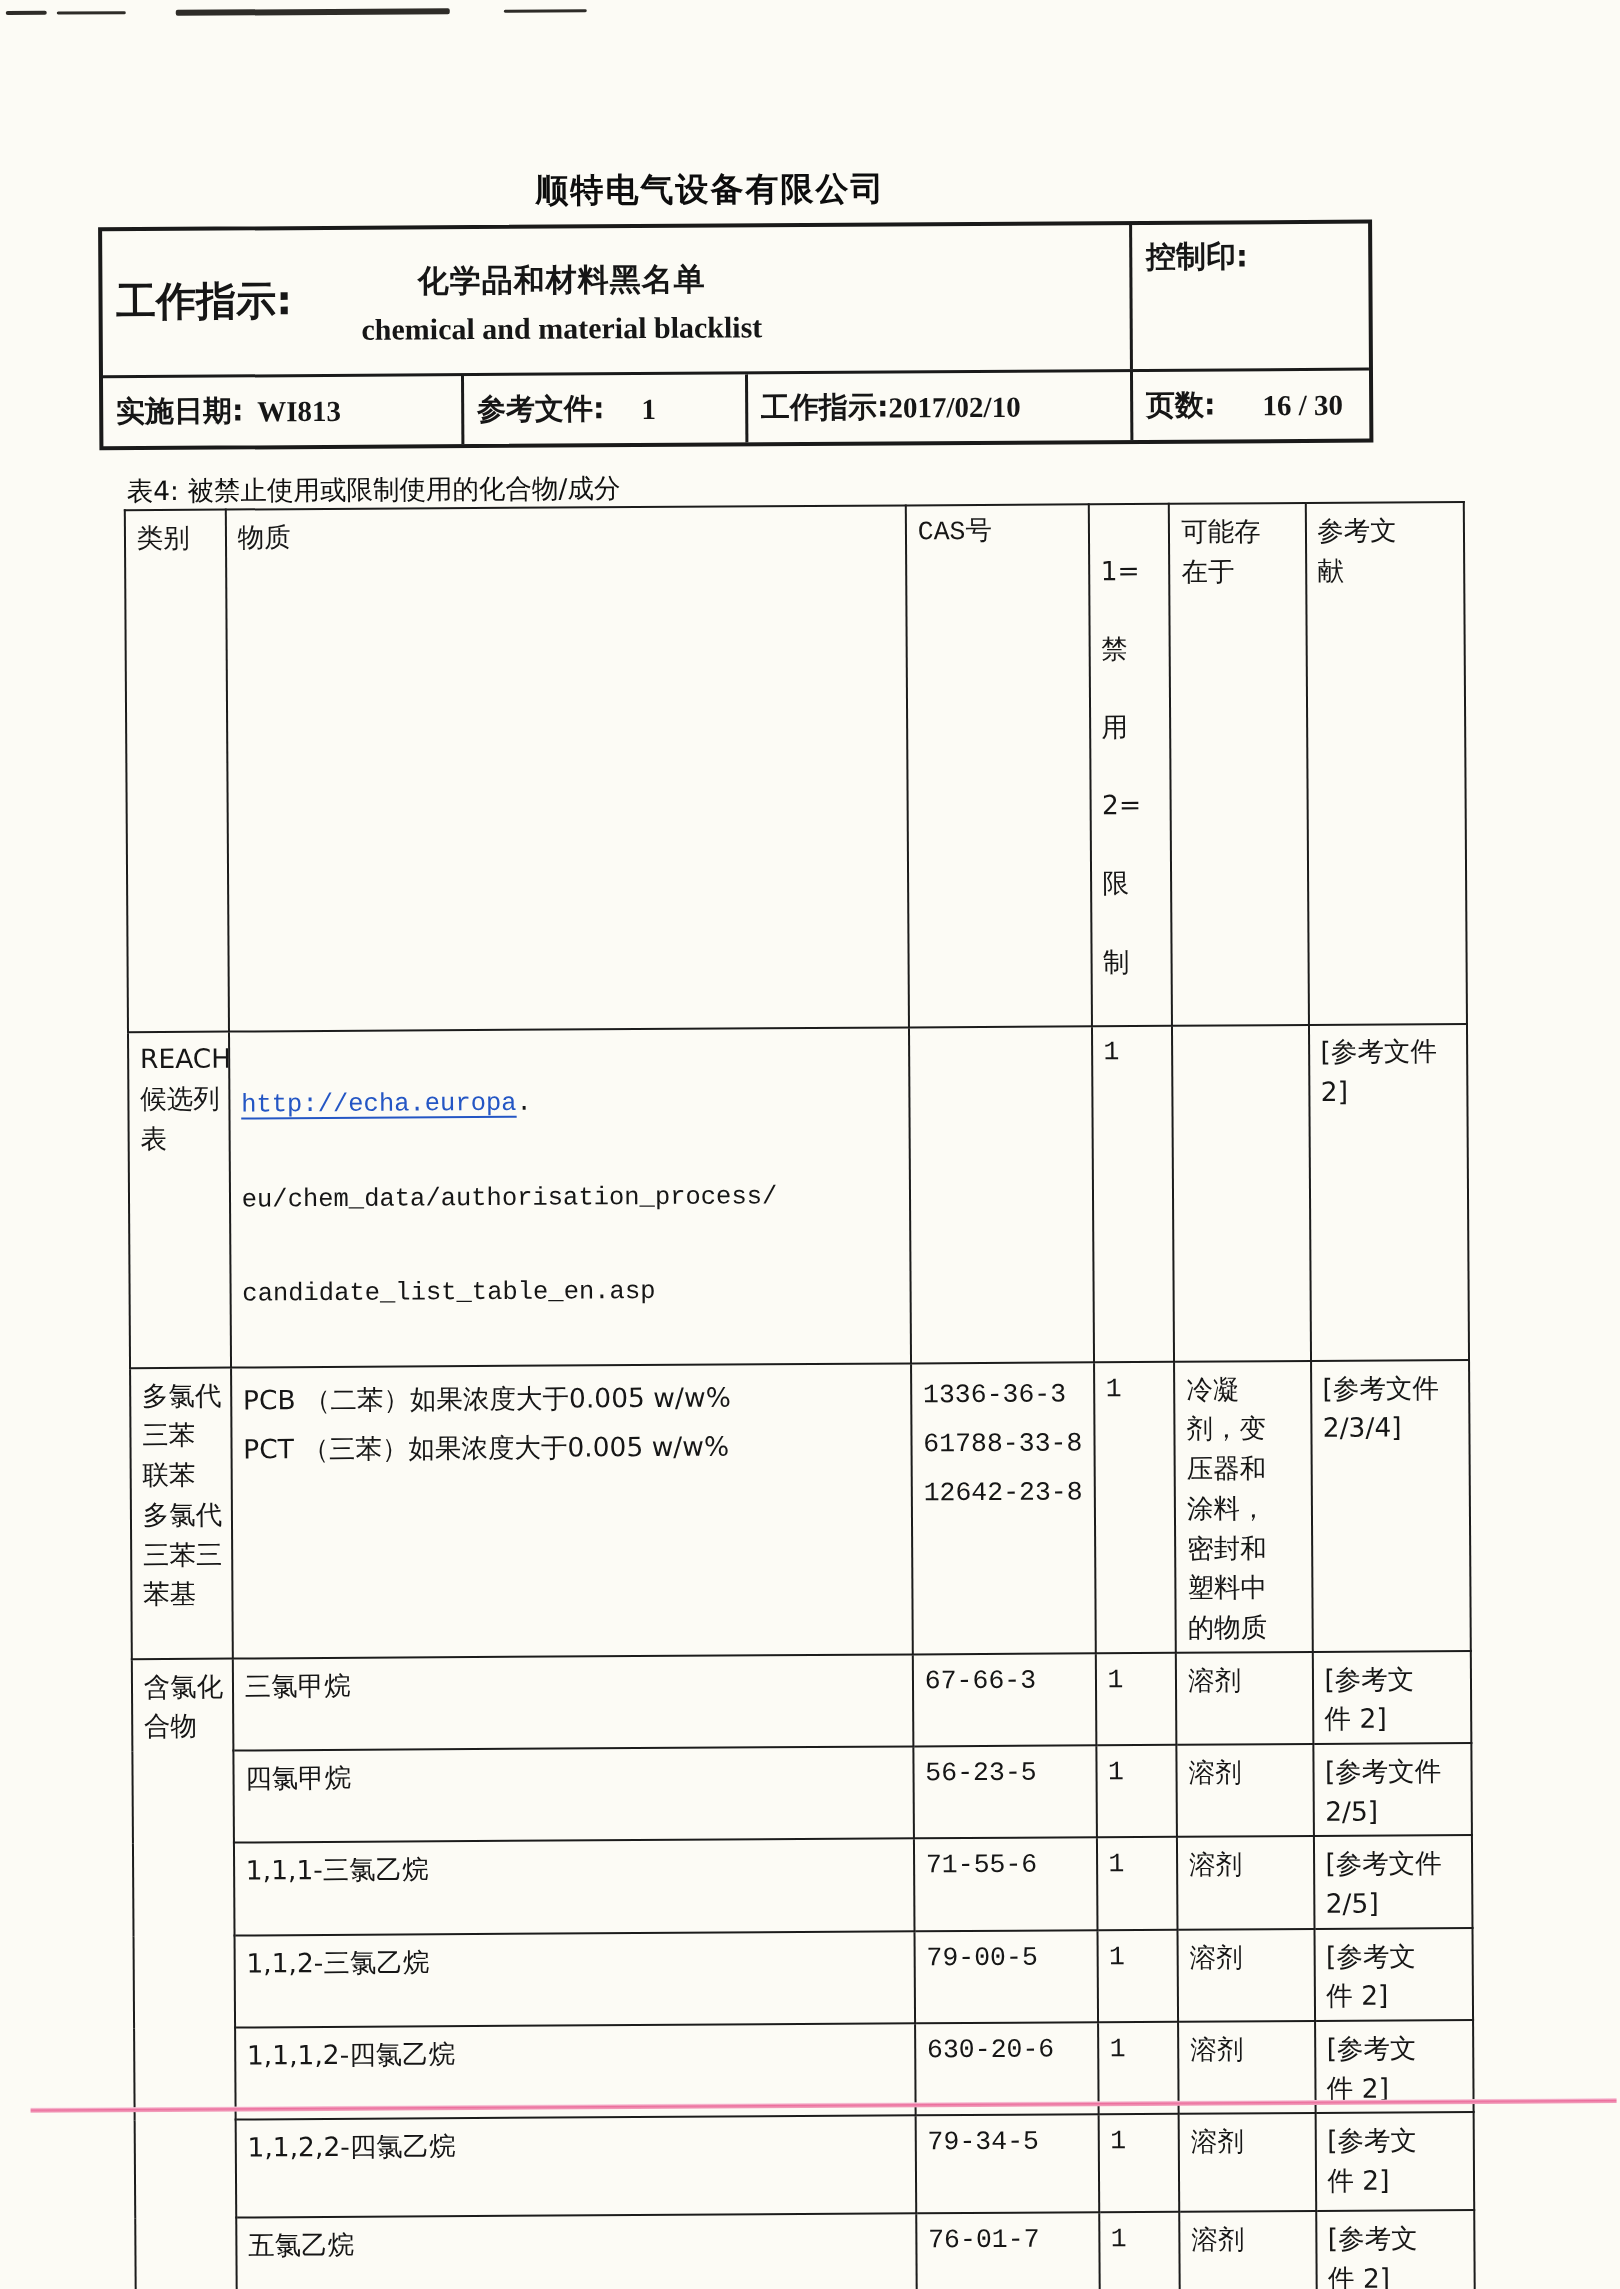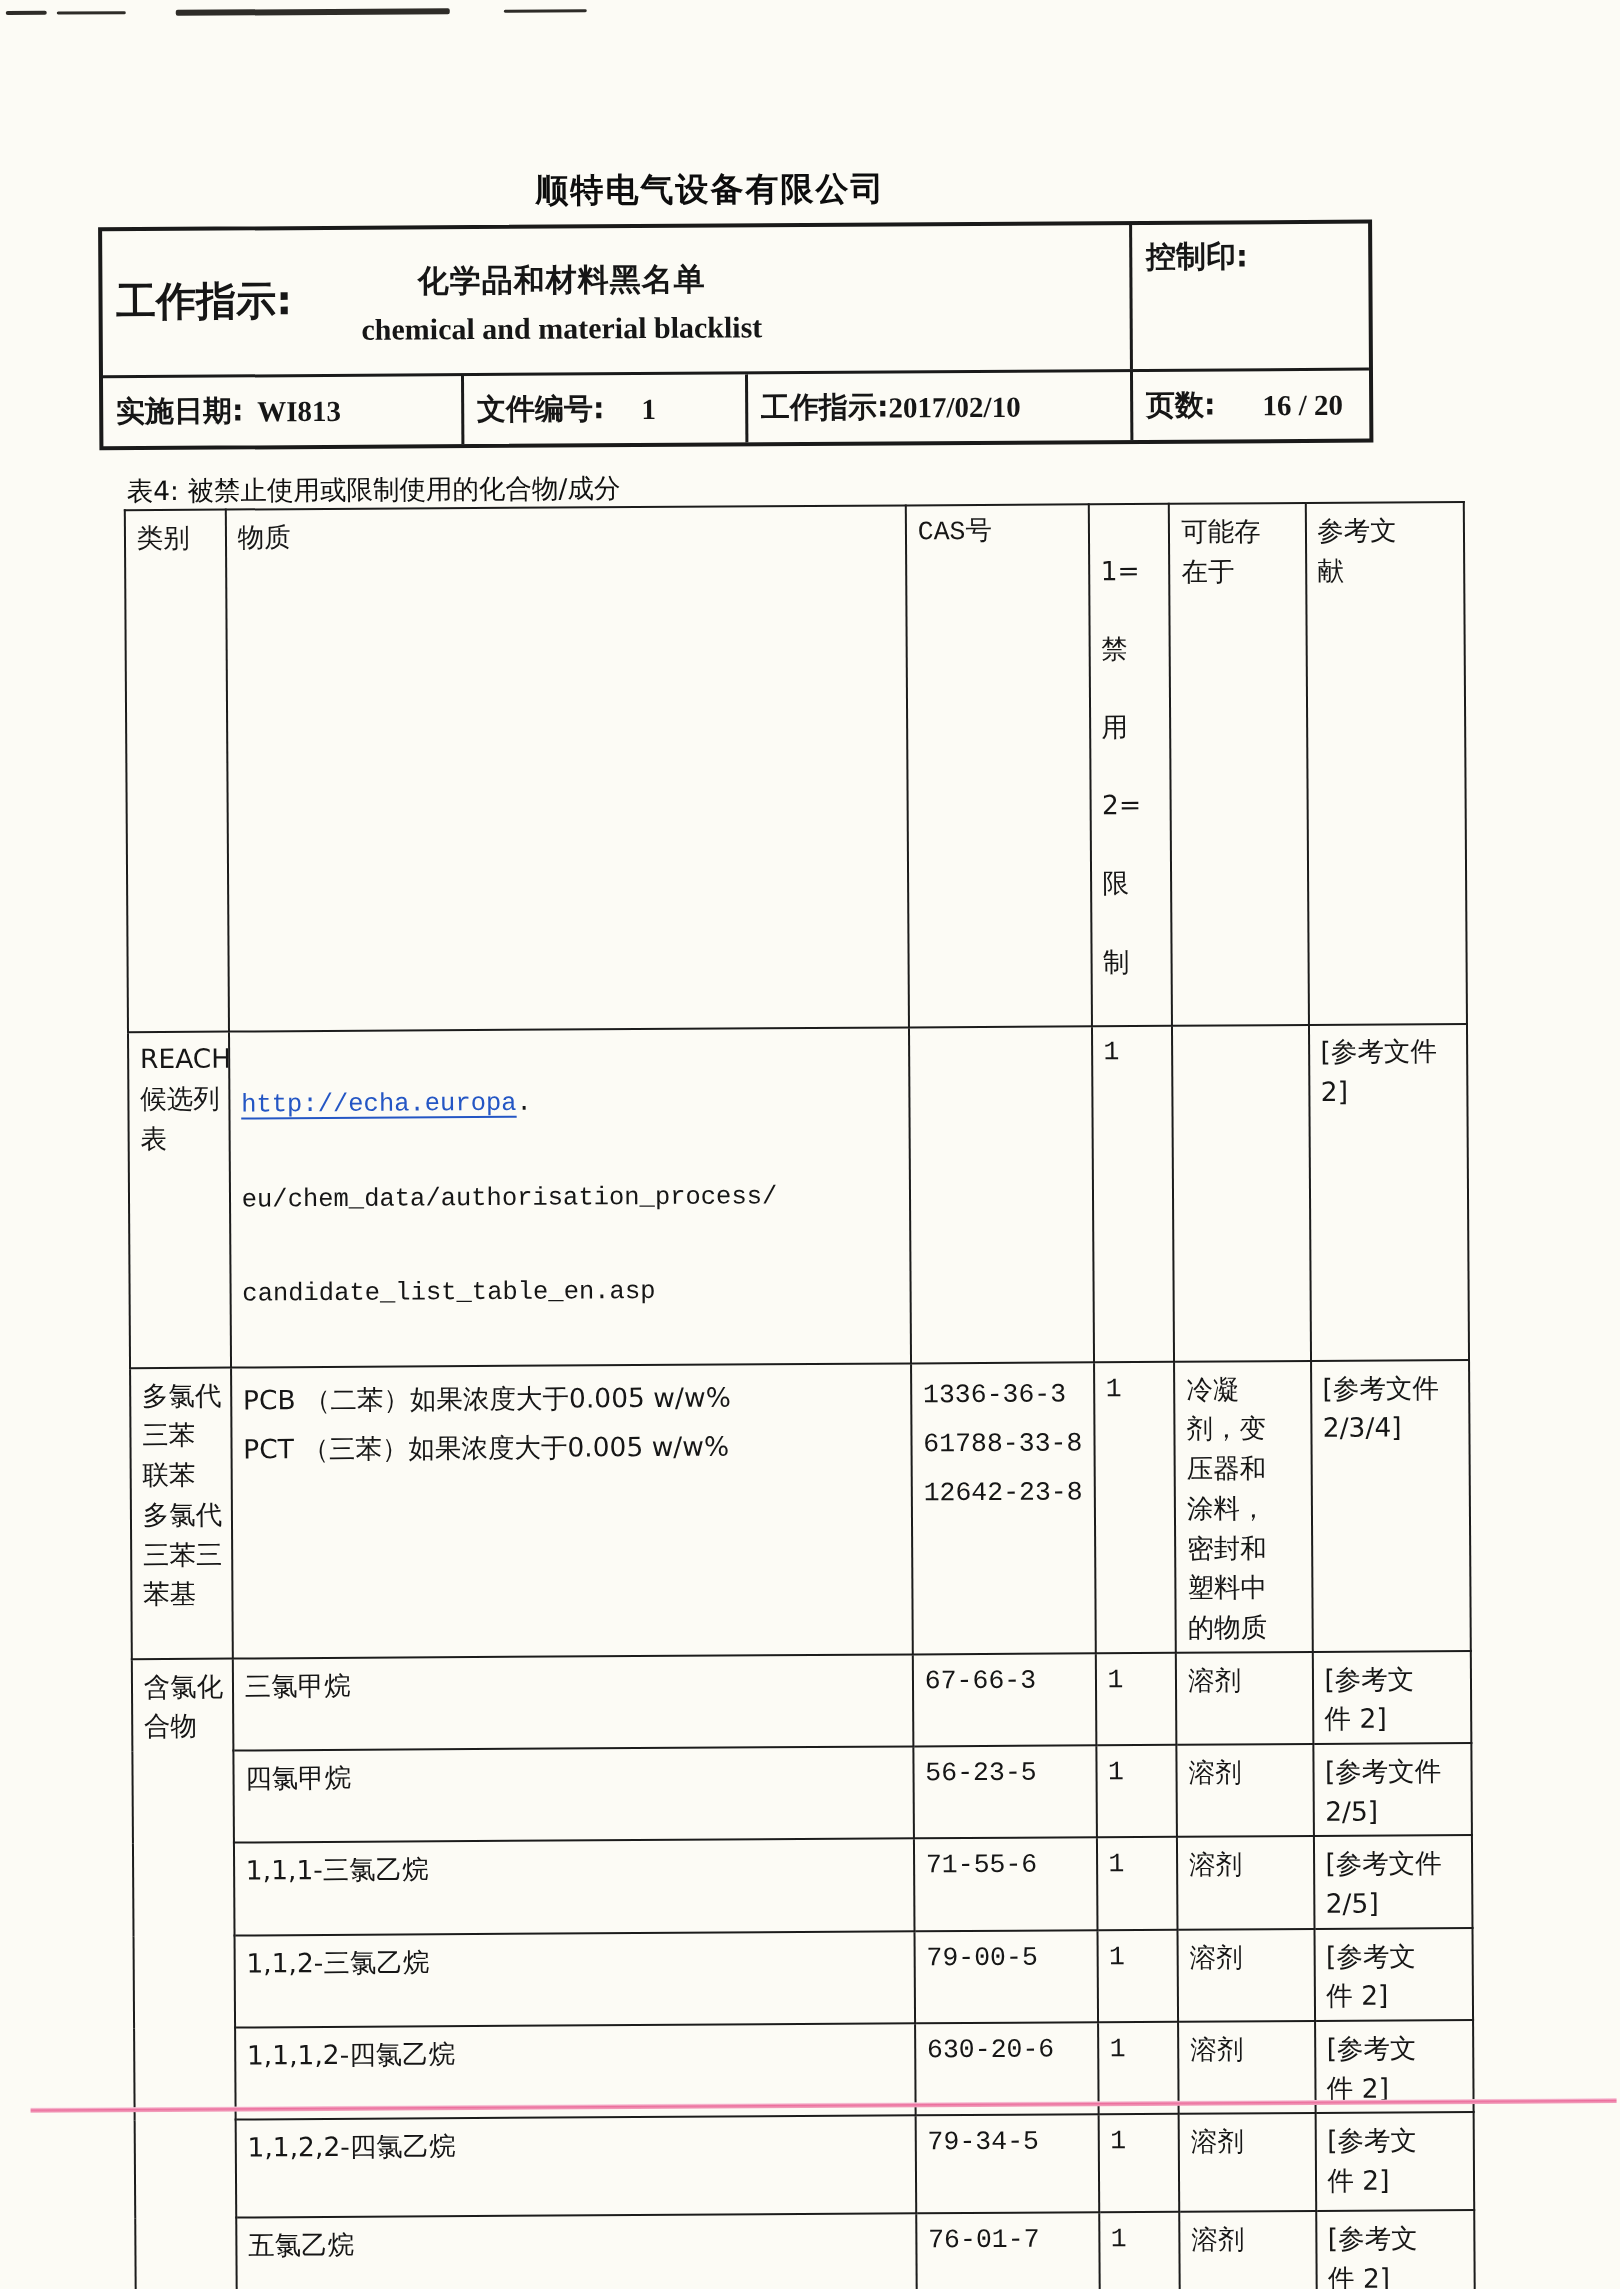--- a/index.html
+++ b/index.html
@@ -105,30 +105,30 @@
         </div>
       </div>
       <div class="hdr-ctrl">控制印:</div>
     </div>
     <div class="hdr-row2">
       <div class="hdr-cell hc1">
         <span>实施日期:</span>
         <span class="hdr-val">WI813</span>
       </div>
       <div class="hdr-cell hc2">
-        <span>文件编号:</span>
+        <span>参考文件:</span>
         <span class="hdr-val">1</span>
       </div>
       <div class="hdr-cell hc3">
         <span>工作指示:</span>
         <span class="hdr-val">2017/02/10</span>
       </div>
       <div class="hdr-cell hc4">
         <span>页数:</span>
-        <span class="hdr-val">16 / 20</span>
+        <span class="hdr-val">16 / 30</span>
       </div>
     </div>
   </div>
 
   <div class="caption">表4: 被禁止使用或限制使用的化合物/成分</div>
 
   <table class="main">
     <colgroup>
       <col style="width:100px">
         <col style="width:674px">

